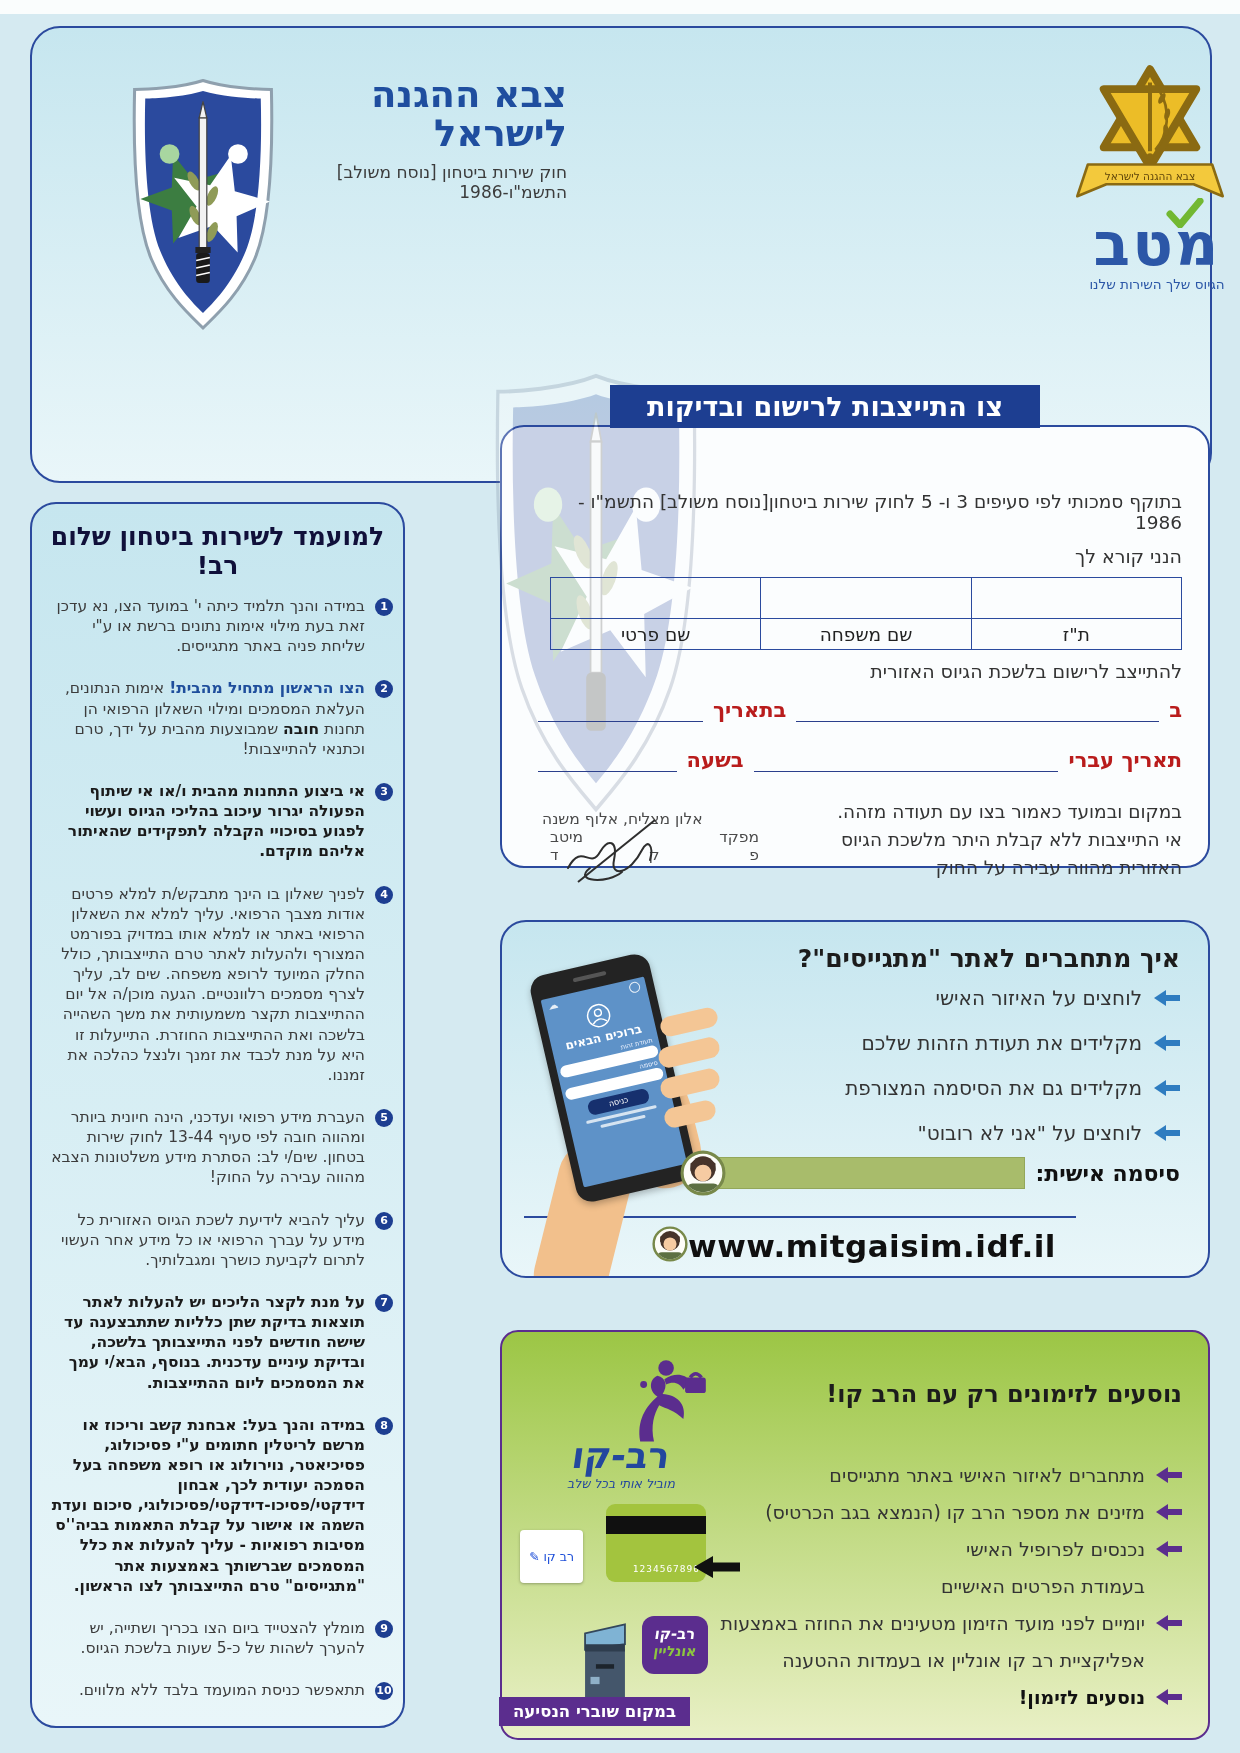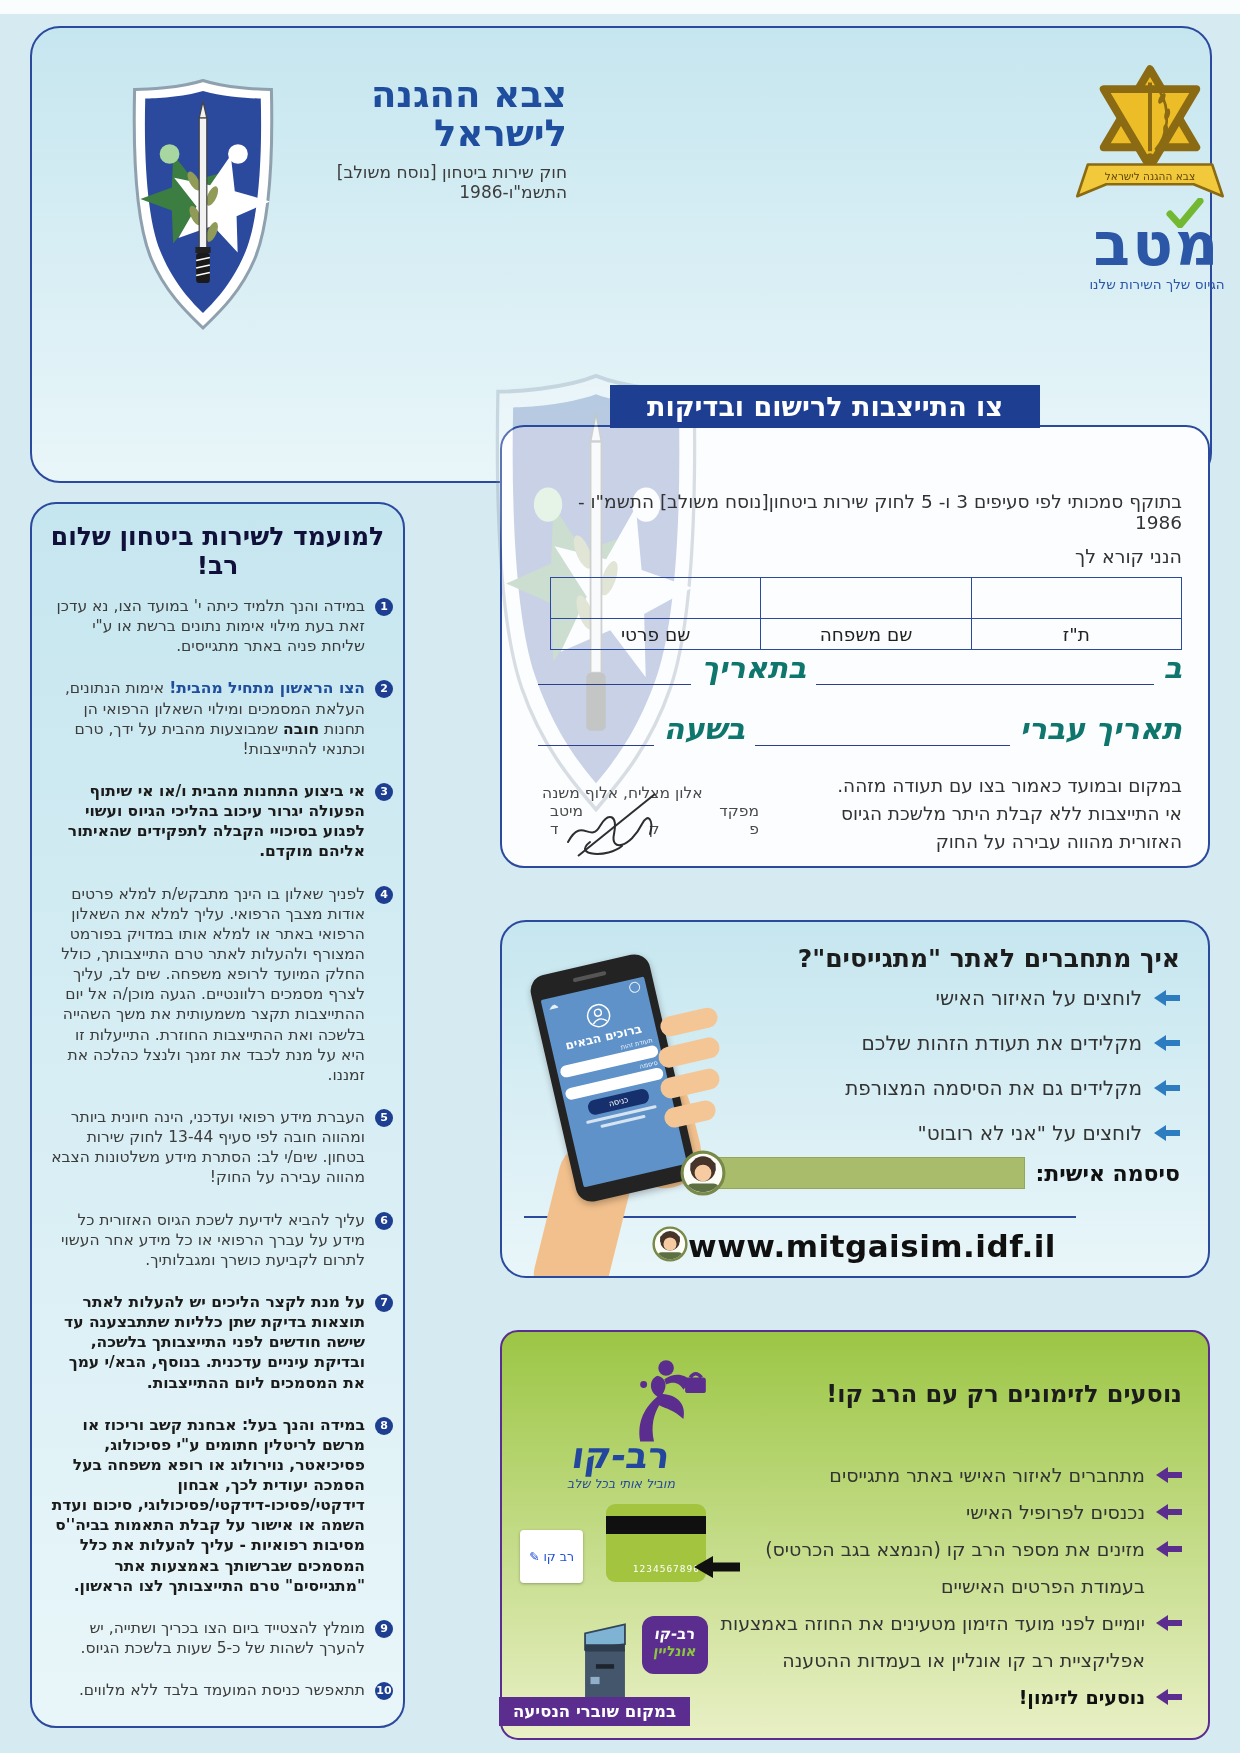--- a/index.html
+++ b/index.html
@@ -30,21 +30,21 @@
   .order-header{position:absolute;left:610px;top:385px;width:430px;height:43px;z-index:5;background:#1d3e91;
                 color:#fff;font-size:27px;font-weight:bold;text-align:center;line-height:43px;}
   .law{margin:0 0 12px 0;font-size:18.5px;color:#333;text-align:right;}
   .call{margin:0 0 10px 0;font-size:19px;color:#333;text-align:right;}
   .otable{width:calc(100% - 22px);margin-left:22px;border-collapse:collapse;table-layout:fixed;}
   .otable td{border:1.3px solid #2b4a9e;text-align:center;font-size:18.5px;color:#222;}
   .otable .blank td{height:38px;}
   .otable .labels td{height:28px;}
   .report{margin:10px 0 16px 0;font-size:19px;color:#333;text-align:right;}
   .frow{display:flex;align-items:flex-end;margin:0 0 26px 0;}
-  .flabel{font-size:30px;font-weight:bold;color:#0f766e;white-space:nowrap;font-style:italic;}
+  .flabel{font-size:21px;font-weight:bold;color:#b91c1c;white-space:nowrap;}
   .fline{border-bottom:1.7px solid #2b3f8c;height:1.1em;margin:0 10px;}
   .grow2{flex-grow:2.2;} .grow1{flex-grow:1;}
   .bottom-flex{display:flex;justify-content:space-between;align-items:flex-start;margin-top:2px;}
   .notice{font-size:18.5px;color:#333;line-height:1.5;text-align:right;}
   .sig{position:relative;width:225px;margin-left:14px;margin-top:12px;font-size:15.5px;color:#4a4a4a;text-align:left;}
   .sig-l2,.sig-l3{display:flex;justify-content:space-between;padding:0 8px;}
   .sig-scrawl{position:absolute;left:18px;top:6px;z-index:2;}
 
   
   .left-card{position:absolute;left:30px;top:502px;width:375px;height:1226px;border-radius:26px;overflow:hidden;
@@ -217,20 +217,21 @@
         <td></td>
       </tr>
       <tr class="labels">
         <td>ת"ז</td>
         <td>שם משפחה</td>
         <td>שם פרטי</td>
       </tr>
     </tbody>
       </table>
 
+    <p class="report">להתייצב לרישום בלשכת הגיוס האזורית</p>
 
     <div class="frow">
       <span class="flabel">ב</span>
       <span class="fline grow2"></span>
       <span class="flabel">בתאריך</span>
       <span class="fline grow1"></span>
     </div>
     <div class="frow">
       <span class="flabel">תאריך עברי</span>
       <span class="fline grow2"></span>
@@ -422,27 +423,27 @@
         <div class="g-row">
           <span class="g-arrow"><svg width="26" height="16" viewBox="0 0 26 16">
               <polygon points="0,8 12,0 12,5 26,5 26,11 12,11 12,16"></polygon>
             </svg></span>
           <span class="g-text">מתחברים לאיזור האישי באתר מתגייסים</span>
         </div>
         <div class="g-row">
           <span class="g-arrow"><svg width="26" height="16" viewBox="0 0 26 16">
               <polygon points="0,8 12,0 12,5 26,5 26,11 12,11 12,16"></polygon>
             </svg></span>
+          <span class="g-text">מזינים את מספר הרב קו (הנמצא בגב הכרטיס)</span>
+        </div>
+        <div class="g-row">
+          <span class="g-arrow"><svg width="26" height="16" viewBox="0 0 26 16">
+              <polygon points="0,8 12,0 12,5 26,5 26,11 12,11 12,16"></polygon>
+            </svg></span>
           <span class="g-text">נכנסים לפרופיל האישי</span>
-        </div>
-        <div class="g-row">
-          <span class="g-arrow"><svg width="26" height="16" viewBox="0 0 26 16">
-              <polygon points="0,8 12,0 12,5 26,5 26,11 12,11 12,16"></polygon>
-            </svg></span>
-          <span class="g-text">מזינים את מספר הרב קו (הנמצא בגב הכרטיס)</span>
         </div>
         <div class="g-row">
           <span class="g-arrow hidden"><svg width="26" height="16" viewBox="0 0 26 16">
               <polygon points="0,8 12,0 12,5 26,5 26,11 12,11 12,16"></polygon>
             </svg></span>
           <span class="g-text">בעמודת הפרטים האישיים</span>
         </div>
         <div class="g-row">
           <span class="g-arrow"><svg width="26" height="16" viewBox="0 0 26 16">
               <polygon points="0,8 12,0 12,5 26,5 26,11 12,11 12,16"></polygon>

